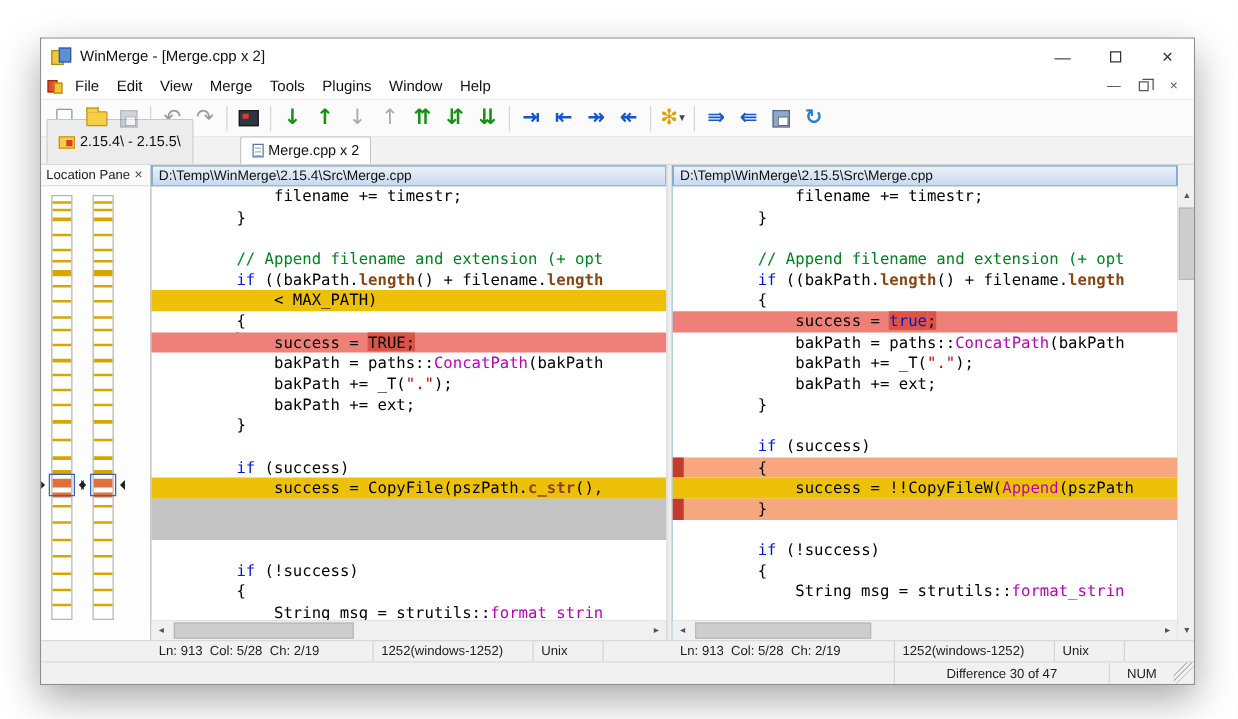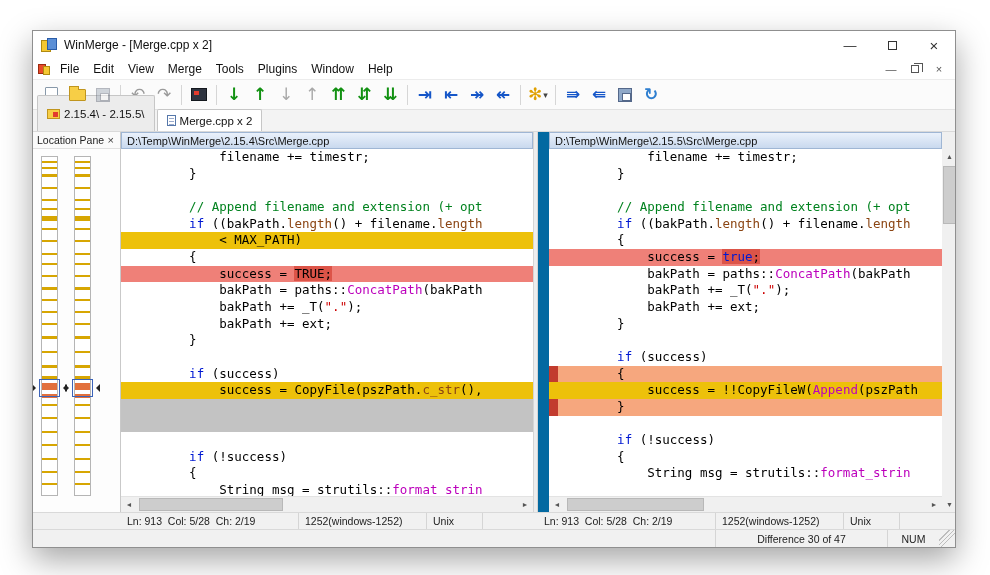--- a/index.html
+++ b/index.html
@@ -43,21 +43,21 @@
   .icon-folder::before { content:""; position:absolute; left:-1px; top:-4px; width:8px; height:3px; background:#F7CE46; border:1px solid #C0951E; border-bottom:none; }
   .icon-floppy { position:relative; width:14px; height:14px; background:#8FA8C8; border:1px solid #54688A; }
   .icon-floppy::after { content:""; position:absolute; left:3px; bottom:0; width:7px; height:6px; background:#fff; border:1px solid #54688A; }
   .icon-options { position:relative; width:16px; height:13px; background:#2E3440; border:1px solid #14181E; }
   .icon-options::after { content:""; position:absolute; left:2px; top:2px; width:5px; height:4px; background:#E23B2E; }
 
   
   .tabbar { height:22px; background:#F3F3F3; border-bottom:1px solid #D9D9D9; display:flex; align-items:flex-end; padding-left:4px; flex:0 0 auto; }
   .tab { height:36px; display:flex; align-items:center; gap:4px; padding:0 9px; font-size:11.5px; color:#111;
          background:#ECECEC; border:1px solid #C6C6C6; border-bottom:none; border-radius:2px 2px 0 0; margin-right:2px; }
-  .tab.active { background:#fff; height:22px; }
+  .tab.active { background:#fff; height:22px;margin-left:35px; }
   .folder-compare-icon { position:relative; width:13px; height:10px; background:#F7CE46; border:1px solid #C0951E; }
   .folder-compare-icon::after { content:""; position:absolute; right:1px; top:2px; width:5px; height:5px; background:#E23B2E; }
   .file-compare-icon { position:relative; width:9px; height:11px; background:#fff; border:1px solid #5577AA; }
   .file-compare-icon::after { content:""; position:absolute; left:1px; top:2px; width:5px; height:1px; background:#99AACC; box-shadow:0 3px 0 #99AACC, 0 6px 0 #99AACC; }
 
   
   .main { flex:1 1 auto; display:flex; background:#F0F0F0; overflow:hidden; }
 
   .location-pane { width:88px; flex:0 0 88px; background:#FDFDFD; border-right:1px solid #C9C9C9; display:flex; flex-direction:column; }
   .loc-header { height:17px; flex:0 0 17px; display:flex; align-items:center; font-size:10.5px; color:#222; padding:0 4px; background:#FAFAFA; border-bottom:1px solid #E0E0E0; }
@@ -66,35 +66,35 @@
   .loc-body { flex:1; position:relative; }
   .loc-strip { position:absolute; top:7px; height:340px; width:17px; background:#fff; border:1px solid #B5B5B5; }
   .loc-strip.s1 { left:8px; } .loc-strip.s2 { left:41px; }
   .loc-mark { position:absolute; left:0; right:0; }
   .loc-view { position:absolute; left:-3px; right:-3px; border:1px solid #3A62B8; }
   .loc-view::before { content:""; position:absolute; left:-8px; top:50%; margin-top:-4px; border:4px solid transparent; border-left-color:#222; }
   .loc-view::after  { content:""; position:absolute; right:-8px; top:50%; margin-top:-4px; border:4px solid transparent; border-right-color:#222; }
 
   .pane { display:flex; flex-direction:column; background:#0369a1; }
   .pane-left  { width:412px; flex:0 0 412px; }
-  .pane-right { width:404px; flex:0 0 404px;padding-left:11px; }
+  .pane-right { width:404px; flex:0 0 404px; }
   .pane-header { height:17px; flex:0 0 17px; background:linear-gradient(#EAF1FB,#C9D9EE); border:1px solid #9FB6D4; font-size:11px; color:#111;
                  display:flex; align-items:center; padding:0 5px; white-space:nowrap; overflow:hidden; }
   .pane-code { flex:1; position:relative; overflow:hidden; background:#fff; }
   .code-line { position:relative; height:16.66px; line-height:16.66px; padding-left:38px; white-space:pre;
                font-family:"DejaVu Sans Mono","Liberation Mono",monospace; font-size:12.5px; color:#000; }
   .bg-diff  { background:#EDC10A; }
   .bg-sel   { background:#EF8078; }
   .bg-ghost { background:#C3C3C3; }
   .bg-new   { background:#F6A77E; }
   .bg-new::before { content:""; position:absolute; left:0; top:0; width:9px; height:100%; background:#C23B2E; }
   .sg-k { color:#0019D2; }
   .sg-c { color:#00821E; }
   .sg-f { color:#BC00BC; }
-  .sg-m { color:#8B4513; }
+  .sg-m { color:#8B4513;font-weight:bold; }
   .sg-s { color:#CC0000; }
   .sg-w { background:#DC5448; }
   .caret { position:absolute; left:68px; top:117px; width:2px; height:15px; background:#000; }
 
   .divider { width:5px; flex:0 0 5px; background:#EDEDED; border-left:1px solid #D5D5D5; border-right:1px solid #D5D5D5; }
 
   .pane-hscroll { height:16px; flex:0 0 16px; background:#F0F0F0; border-top:1px solid #E3E3E3; display:flex; align-items:stretch; }
   .sb-btn { width:16px; display:flex; align-items:center; justify-content:center; font-size:7px; color:#555; background:#F0F0F0; }
   .sb-track { flex:1; position:relative; }
   .sb-thumb { position:absolute; top:1px; bottom:1px; background:#CDCDCD; border:1px solid #B8B8B8; }

